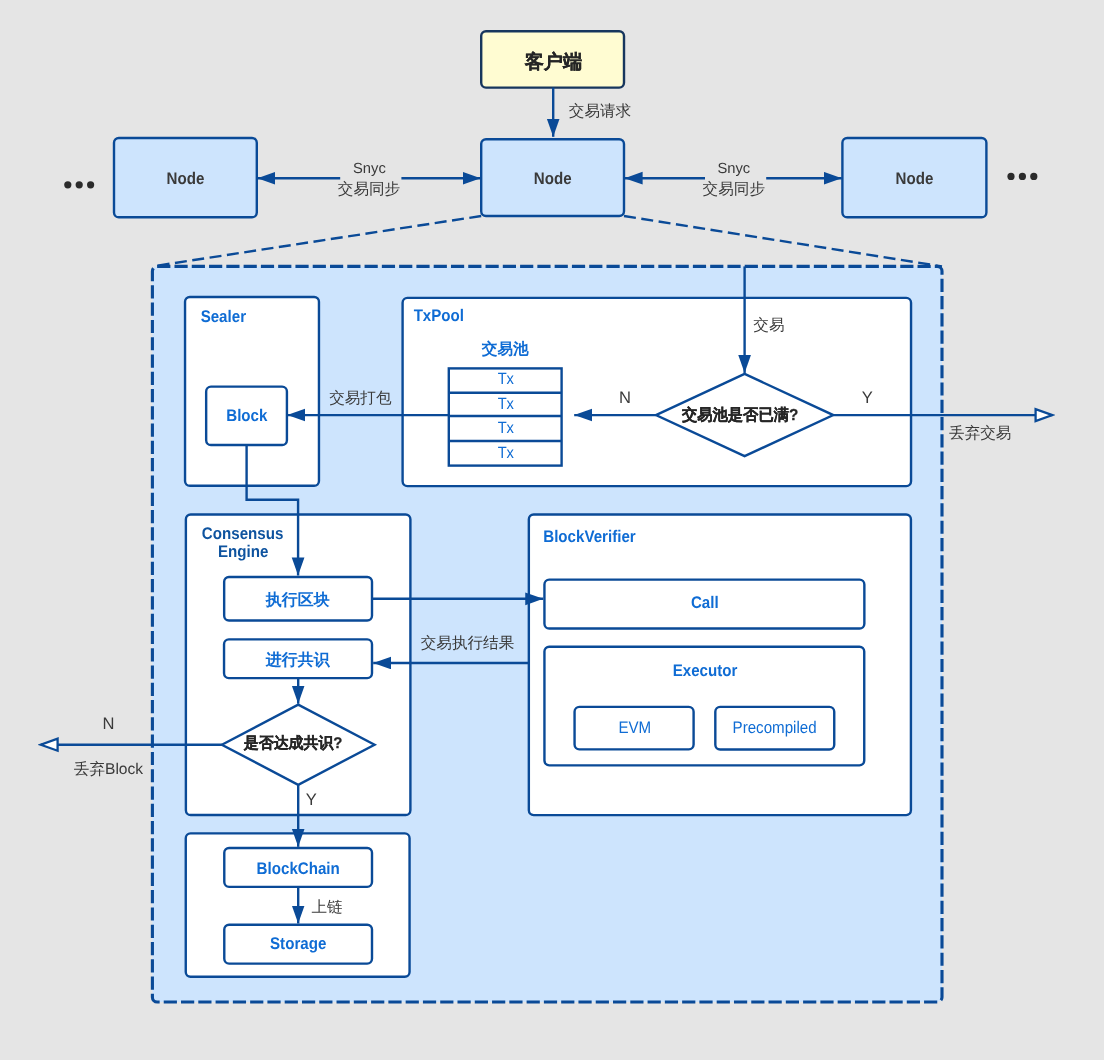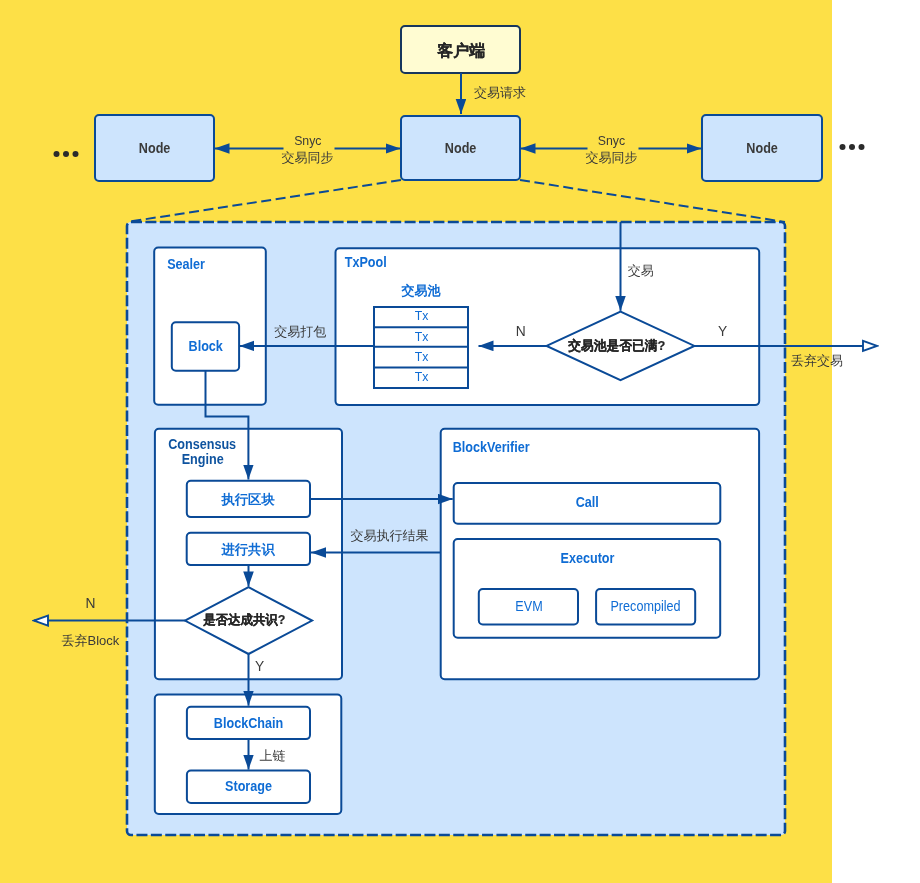--- a/index.html
+++ b/index.html
@@ -1,18 +1,18 @@
 <!DOCTYPE html>
 <html><head>
 <meta charset="utf-8">
 <title>FISCO BCOS Node Architecture</title>
 <style>
   html,body{margin:0;padding:0;background:#ffffff;}
   body{width:920px;height:883px;overflow:hidden;font-family:"Liberation Sans",sans-serif;}
-  #stage{position:relative;width:832px;height:883px;background:#fde047;}
+  #stage{position:relative;width:920px;height:883px;background:#e5e5e5;}
   svg{display:block;}
   .lbl{font-family:"Liberation Sans",sans-serif;}
 </style>
 </head>
 <body>
 
 <div id="stage">
 <svg width="920" height="883" viewBox="0 0 920 883" xmlns="http://www.w3.org/2000/svg">
   <defs>
     <marker id="ah" markerWidth="16" markerHeight="12" refX="15" refY="5.4" orient="auto" markerUnits="userSpaceOnUse">

